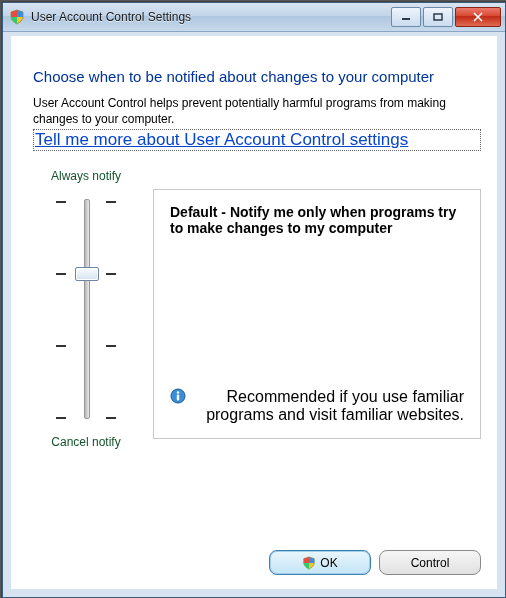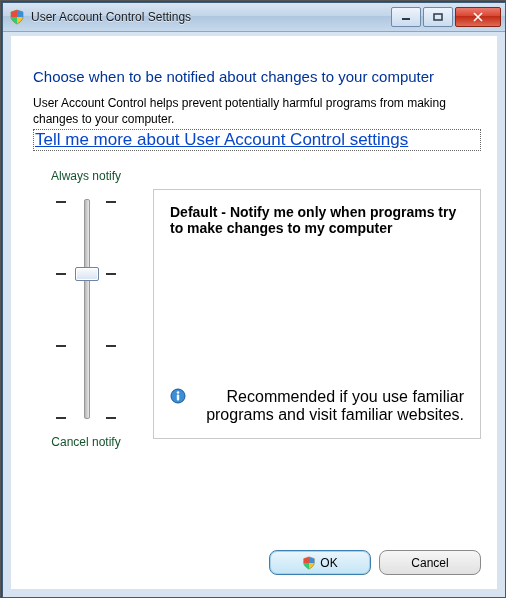--- a/index.html
+++ b/index.html
@@ -309,18 +309,18 @@
           <svg width="14" height="14" viewBox="0 0 16 16">
             <path d="M8 1 L14 3 V8 C14 12 8 15 8 15 C8 15 2 12 2 8 V3 Z" fill="#f4c430" stroke="#8a6d1f" stroke-width="0.6"></path>
             <path d="M8 1 L14 3 V8 L8 8 Z" fill="#3c8ed8"></path>
             <path d="M8 8 L2 8 V3 L8 1 Z" fill="#e74c3c"></path>
             <path d="M8 8 L8 15 C8 15 2 12 2 8 Z" fill="#2ecc71"></path>
           </svg>
         </span>
         <span>OK</span>
       </div>
       <div class="btn">
-        <span>Cancel</span>
+        <span>Control</span>
       </div>
     </div>
 
   </div>
 </div>
 
 </body></html>

